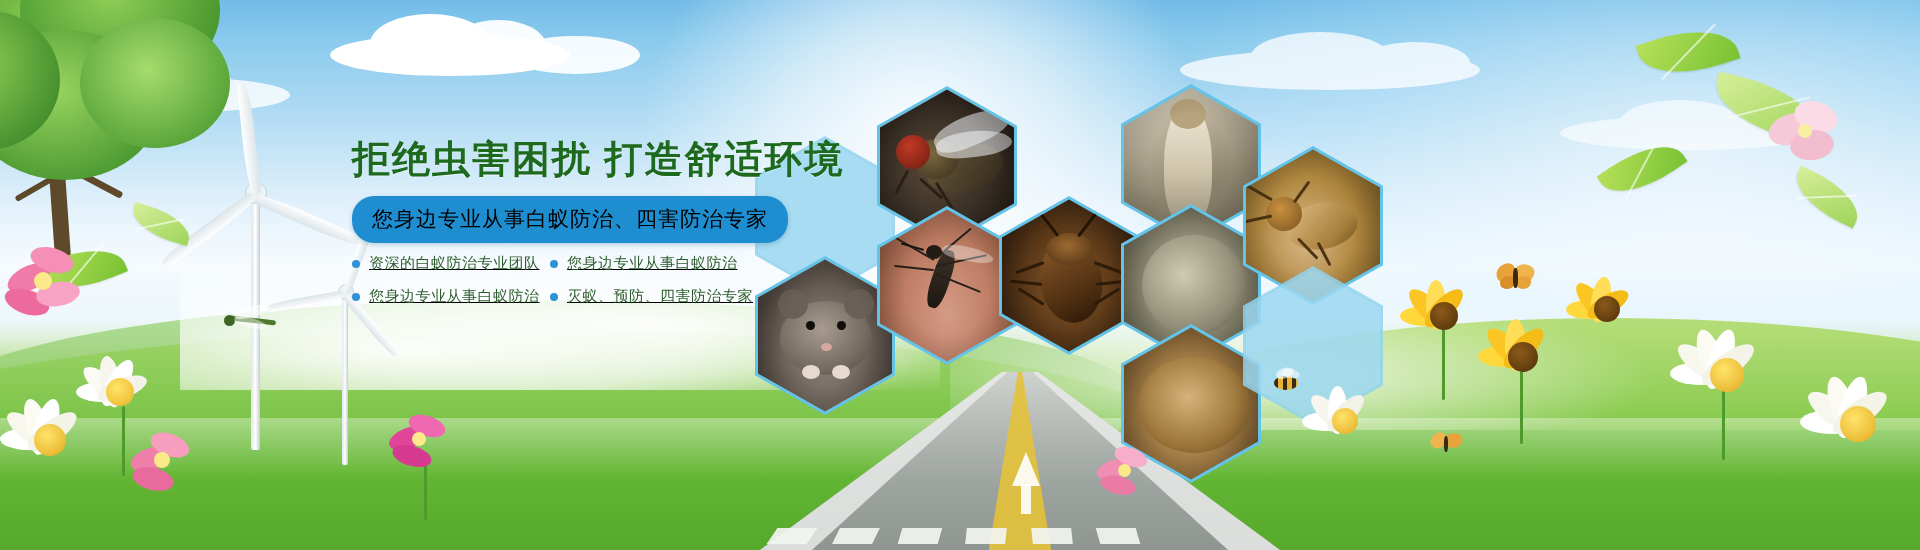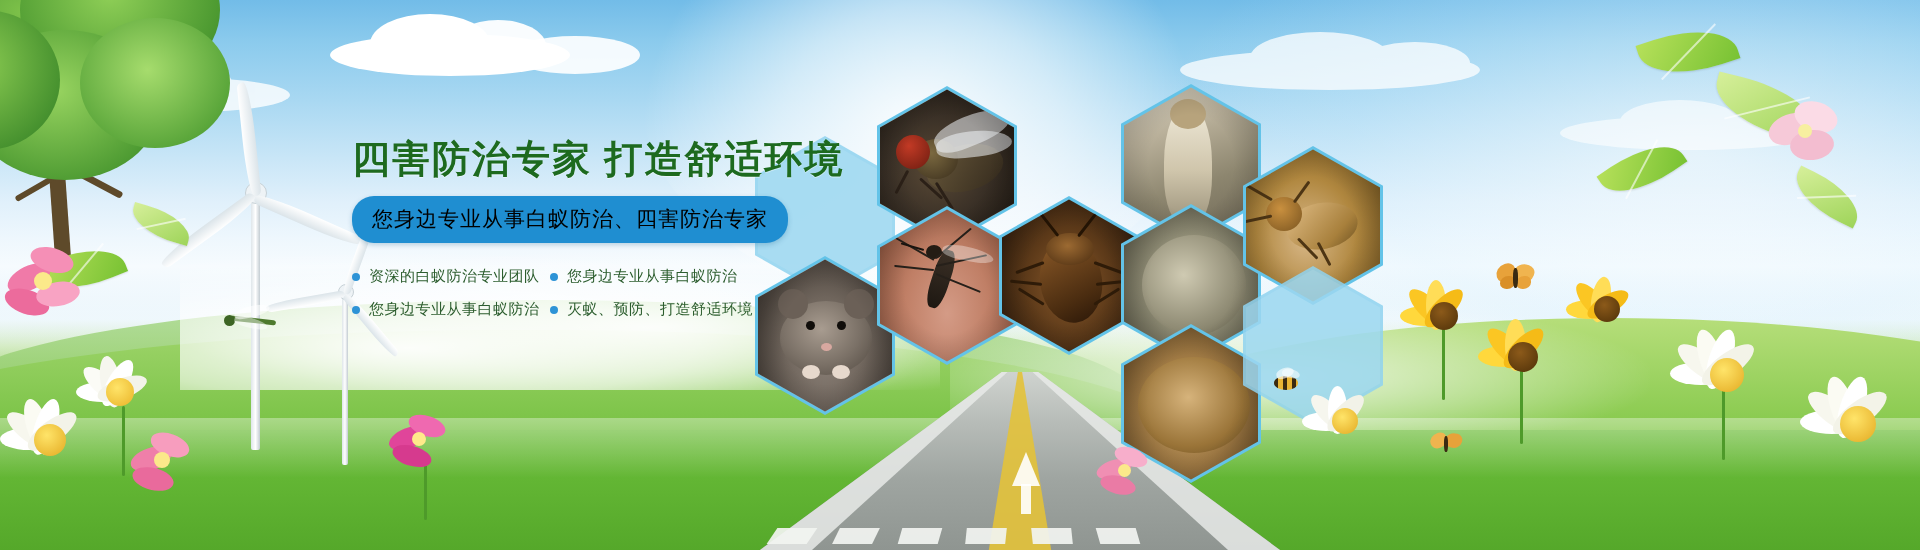--- a/index.html
+++ b/index.html
@@ -144,21 +144,21 @@
     font-size:38px;line-height:1;letter-spacing:2px;font-weight:700;
     color:#1d6a1f;white-space:nowrap;
     text-shadow:0 1px 0 rgba(255,255,255,.45);
   }
   .pill{
     margin-top:18px;display:inline-block;
     background:#1f8ed1;color:#000000;border-radius:22px;
     padding:9px 20px 10px 20px;font-size:21px;letter-spacing:1px;font-weight:400;
     box-shadow:0 2px 5px rgba(20,90,140,.25);white-space:nowrap;
   }
-  .bullets{margin-top:24px;width:420px;display:flex;flex-wrap:wrap;}
+  .bullets{margin-top:11px;width:420px;display:flex;flex-wrap:wrap;text-decoration:underline;}
   .bullet{width:198px;display:flex;align-items:center;margin-bottom:14px;white-space:nowrap;}
   .dot{width:8px;height:8px;border-radius:50%;background:#2d93d6;margin-right:9px;flex:none;}
   .btxt{font-size:15px;color:#2c5d2e;letter-spacing:.5px;}
 
   
   .bug{position:absolute;}
   .bwing{position:absolute;border-radius:60% 40% 55% 45%;}
 </style>
 </head>
 <body>
@@ -365,38 +365,38 @@
   <div class="leaf pale" style="left:130px;top:210px;width:62px;height:28px;transform:rotate(16deg);"></div>
 
   <div class="flower" style="left:1760px;top:96px;width:90px;height:80px;">
     <div class="petal" style="left:8px;top:18px;width:46px;height:30px;background:#f6c9d8;transform:rotate(-20deg);"></div>
     <div class="petal" style="left:34px;top:6px;width:44px;height:30px;background:#fbdbe6;transform:rotate(18deg);"></div>
     <div class="petal" style="left:30px;top:34px;width:44px;height:30px;background:#f3bdd0;transform:rotate(-6deg);"></div>
     <div class="fcore" style="left:38px;top:28px;width:14px;height:14px;background:#f7efa0;"></div>
   </div>
 
   <div class="copy">
-    <div class="headline">四害防治专家 打造舒适环境</div>
+    <div class="headline">拒绝虫害困扰 打造舒适环境</div>
     <div class="pill">您身边专业从事白蚁防治、四害防治专家</div>
     <div class="bullets">
       <div class="bullet">
         <span class="dot"></span>
         <span class="btxt">资深的白蚁防治专业团队</span>
       </div>
       <div class="bullet">
         <span class="dot"></span>
         <span class="btxt">您身边专业从事白蚁防治</span>
       </div>
       <div class="bullet">
         <span class="dot"></span>
         <span class="btxt">您身边专业从事白蚁防治</span>
       </div>
       <div class="bullet" style="width:222px;">
         <span class="dot"></span>
-        <span class="btxt">灭蚁、预防、打造舒适环境</span>
+        <span class="btxt">灭蚁、预防、四害防治专家</span>
       </div>
     </div>
   </div>
 
   <div class="flower" style="left:0px;top:240px;width:110px;height:110px;">
     <div class="petal" style="left:6px;top:26px;width:46px;height:24px;background:#f07aa8;transform:rotate(-26deg);"></div>
     <div class="petal" style="left:30px;top:8px;width:44px;height:24px;background:#f58fb6;transform:rotate(16deg);"></div>
     <div class="petal" style="left:4px;top:50px;width:46px;height:24px;background:#ec6b9c;transform:rotate(18deg);"></div>
     <div class="petal" style="left:36px;top:42px;width:44px;height:24px;background:#f8a3c3;transform:rotate(-10deg);"></div>
     <div class="fcore" style="left:34px;top:32px;width:18px;height:18px;background:#fbe98a;"></div>

